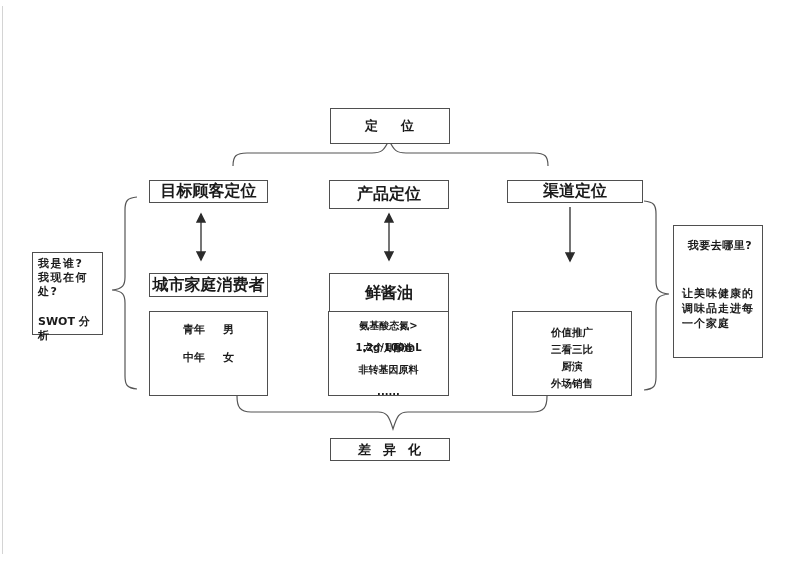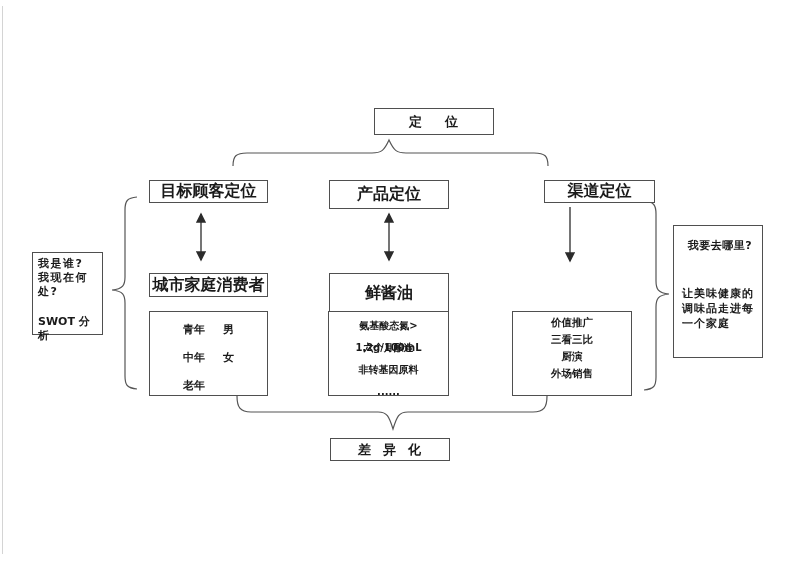--- a/index.html
+++ b/index.html
@@ -23,21 +23,21 @@
   .seg-box { padding-top: 4px; font-size: 11px; }
   .seg-row { display: flex; height: 28px; line-height: 28px; padding-left: 33px; }
   .seg-c1 { width: 40px; }
   .seg-c2 { }
 
   
   .feat-box { padding-top: 3px; font-size: 10px; text-align: center; }
   .feat-line { height: 22px; line-height: 22px; text-align: center; }
 
   
-  .tact-box { padding-top: 2px; font-size: 10.5px; text-align: center; }
+  .tact-box { padding-top: 12px; font-size: 10.5px; text-align: center; }
   .tact-line { height: 17px; line-height: 17px; }
 
   
   .lnote { padding: 4px 5px; font-size: 11px; line-height: 14px; }
   .lnote .cjk { letter-spacing: 1.5px; }
   .lnote .swot { letter-spacing: 0; margin-top: 16px; }
 
   
   .rnote { padding: 12px 4px 0 8px; font-size: 11px; }
   .rnote .q { text-align: center; letter-spacing: 0.5px; }
@@ -71,53 +71,49 @@
 
     <path d="M201,214 L201,260" stroke="#2b2b2b" stroke-width="1.3" marker-start="url(#ah)" marker-end="url(#ah)"></path>
 
     <path d="M389,214 L389,260" stroke="#2b2b2b" stroke-width="1.3" marker-start="url(#ah)" marker-end="url(#ah)"></path>
 
     <path d="M570,207 L570,261" stroke="#2b2b2b" stroke-width="1.3" marker-end="url(#ah)"></path>
 
     <path d="M716,254 L716,280" stroke="#2b2b2b" stroke-width="1.2" marker-end="url(#ah)"></path>
   </svg>
 
-  <div class="box center big pre" style="left:330px; top:108px; width:120px; height:27px;margin-left:44px;">
+  <div class="box center big pre" style="left:330px; top:108px; width:120px; height:36px;">
     <span>定    位</span>
   </div>
 
   <div class="box center hdr" style="left:149px; top:180px; width:119px; height:23px;">
     <span>目标顾客定位</span>
   </div>
   <div class="box center hdr" style="left:329px; top:180px; width:120px; height:29px;">
     <span>产品定位</span>
   </div>
-  <div class="box center hdr" style="left:544px; top:180px; width:111px; height:23px;">
+  <div class="box center hdr" style="left:507px; top:180px; width:136px; height:23px;">
     <span>渠道定位</span>
   </div>
 
   <div class="box center hdr" style="left:149px; top:273px; width:119px; height:24px;">
     <span>城市家庭消费者</span>
   </div>
   <div class="box center hdr" style="left:329px; top:273px; width:120px; height:40px;">
     <span>鲜酱油</span>
   </div>
 
   <div class="box seg-box" style="left:149px; top:311px; width:119px; height:85px;">
     <div class="seg-row">
       <span class="seg-c1">青年</span>
       <span class="seg-c2">男</span>
     </div>
     <div class="seg-row">
       <span class="seg-c1">中年</span>
       <span class="seg-c2">女</span>
-    </div>
-    <div class="seg-row">
-      <span class="seg-c1">老年</span>
-      <span class="seg-c2"></span>
     </div>
   </div>
 
   <div class="box feat-box" style="left:328px; top:311px; width:121px; height:85px;">
     <div class="feat-line">氨基酸态氮&gt; 1.2g/100mL</div>
     <div class="feat-line">六个月酿造</div>
     <div class="feat-line">非转基因原料</div>
     <div class="feat-line">......</div>
   </div>
 

